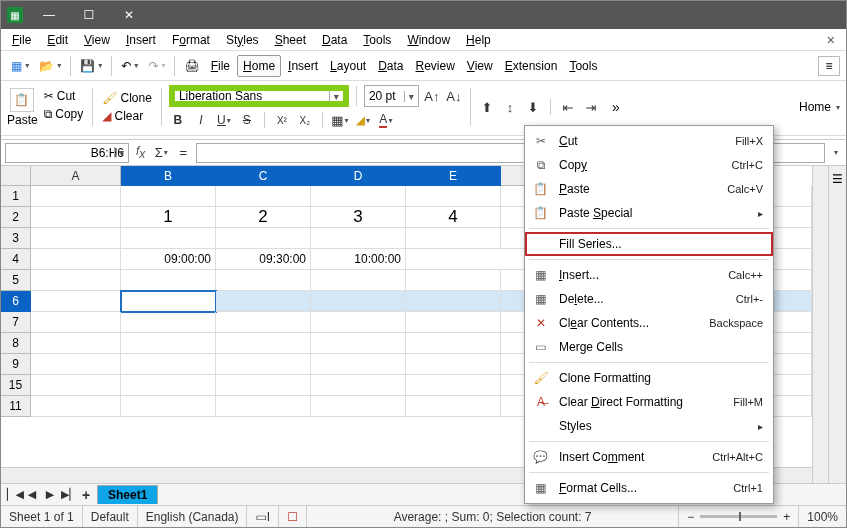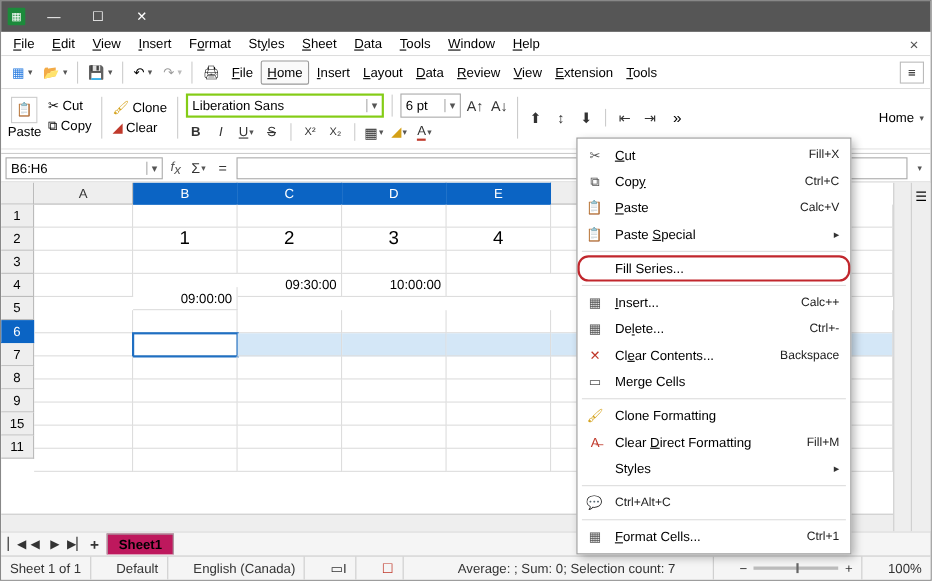--- a/index.html
+++ b/index.html
@@ -18,58 +18,58 @@
 .tb-drop { font-size: 8px; color: #555; margin-left: 1px;}
 .tab { padding: 3px 5px; }
 .tab.active { border: 1px solid #999; border-radius: 2px; background: #fafafa;}
 .hamburger { margin-left: auto; width: 22px; height: 20px; border: 1px solid #bbb; display:flex; align-items:center; justify-content:center; }
 .formatbar { background: #fff; display: flex; align-items: center; padding: 4px 6px 6px 6px; border-bottom: 1px solid #ddd; gap: 4px; min-height: 48px;}
 .paste-group { display: flex; gap: 4px; align-items: flex-start;}
 .vbtn { display:flex; flex-direction: column; align-items:center; gap:1px; font-size:11px; }
 .vbtn .big-ico { width: 24px; height: 24px; border: 1px solid #ccc; display:flex; align-items:center; justify-content:center; }
 .smallbtns { display:flex; flex-direction:column; gap:2px;}
 .smallbtn { display:flex; align-items:center; gap:3px; padding: 1px 2px; font-size:11px;}
-.font-select { height: 22px; border: 2px solid #84cc16; background: #fff; padding: 0 18px 0 4px; width: 180px; position: relative; display:flex; align-items:center;}
+.font-select { height: 22px; border: 6px solid #84cc16; background: #fff; padding: 0 18px 0 4px; width: 180px; position: relative; display:flex; align-items:center;}
 .font-select::after, .size-select::after { content:"▾"; position:absolute; right:4px; color:#555; font-size:10px; border-left:1px solid #aaa; padding-left:4px;}
 .size-select { height: 22px; border: 1px solid #aaa; background: #fff; padding: 0 18px 0 4px; width: 55px; position: relative; display:flex; align-items:center;}
 .fmt-icons { display:flex; gap:5px; align-items:center;}
 .ico { width:18px; height:18px; display:flex; align-items:center; justify-content:center; color:#333; font-size:13px;}
 .chev-more { padding: 4px 8px; font-size: 14px;}
 .sidebar-label { margin-left:auto; display:flex; align-items:center; gap:4px; font-size:13px;}
 .namebox-row { background:#fff; height: 26px; display:flex; align-items:center; border-bottom:1px solid #ccc; padding: 0 4px; gap:4px;}
-.namebox { width:143px; height:20px; border:1px solid #aaa; display:flex; align-items:center; padding:0 4px; position:relative;}
+.namebox { width:124px; height:20px; border:1px solid #aaa; display:flex; align-items:center; padding:0 4px; position:relative;justify-content:flex-end;}
 .namebox::after{content:"▾"; position:absolute; right:4px; font-size:10px; color:#555; border-left:1px solid #aaa; padding-left:4px;}
 .fx { font-style: italic; color:#555; padding: 0 3px;}
 .formula-input { flex:1; height:20px; border:1px solid #aaa; background:#fff;}
 .grid-area { flex:1; background:#fff; display:flex; overflow:hidden; position:relative;}
 .corner { width:30px; height:20px; background:#eee; border:1px solid #bbb; border-top:none; border-left:none;}
 .colhdrs { display:flex;}
 .colhdr { height:20px; border:1px solid #bbb; border-top:none; border-left:none; background:#eee; display:flex; align-items:center; justify-content:center; font-size:12px; color:#333;}
 .colhdr.sel { background:#0b64c4; color:#fff; border-color:#0b64c4;}
 .rowhdrs {}
 .rowhdr { width:30px; height:21px; border:1px solid #bbb; border-top:none; border-left:none; background:#eee; display:flex; align-items:center; justify-content:center; font-size:12px;}
 .rowhdr.sel { background:#0b64c4; color:#fff; border-color:#0b64c4;}
 .cells { position:relative;}
 .cellrow { display:flex;}
 .cell { height:21px; border-right:1px solid #ddd; border-bottom:1px solid #ddd; display:flex; align-items:center; justify-content:flex-end; padding: 0 4px; font-size:12px; color:#000;}
 .row2 .cell { font-size:17px; justify-content:center;}
 .selrange { background:#d4e7f7;}
 .cursor-cell { outline: 2px solid #1f6fc2; outline-offset:-1px; background:#fff !important;}
 .sheet-tabs { height:22px; background:#f5f5f5; border-top:1px solid #ccc; display:flex; align-items:center; padding:0 6px; gap:4px;}
 .nav-arr { width:14px; text-align:center; color:#333; font-size:11px;}
-.sheettab { background:#be185d; border:1px solid #aaa; border-bottom:none; padding:2px 10px; font-weight:bold; font-size:11px;}
-.statusbar { height:22px; background:#f5f5f5; border-top:1px solid #ccc; display:flex; align-items:center; font-size:11px; color:#333;gap:15px;}
+.sheettab { background:#0ea5e9; border:1px solid #aaa; border-bottom:none; padding:2px 10px; font-weight:bold; font-size:11px;}
+.statusbar { height:22px; background:#f5f5f5; border-top:1px solid #ccc; display:flex; align-items:center; font-size:11px; color:#333;}
 .status-cell { border-right:1px solid #ccc; padding: 0 8px; height:100%; display:flex; align-items:center;}
 .context-menu { position:absolute; left:524px; top:125px; width:250px; background:#fff; border:1px solid #999; box-shadow: 3px 3px 8px rgba(0,0,0,0.3); padding: 3px 0; z-index:100;}
 .ctx-item { display:flex; align-items:center; height:24px; padding: 0 10px 0 8px; gap:10px;}
 .ctx-item .ci { width:16px; text-align:center; color:#555; font-size:12px;}
 .ctx-item .lbl { flex:1; font-size:12px;}
 .ctx-item .sc { font-size:11px; color:#222;}
 .ctx-sep { height:1px; background:#ddd; margin: 3px 4px;}
-.ctx-item.hl { outline: 2px solid #c1272d; outline-offset:-2px;border-radius:10px;}
+.ctx-item.hl { outline: 2px solid #c1272d; outline-offset:-2px;}
 .ctx-item .sub { font-size:10px; color:#333;}
 .vscroll { width:16px; background:#eee; border-left:1px solid #ccc;}
 .hscroll { height:16px; background:#eee; border-top:1px solid #ccc;}
 .right-sidebar { width:18px; background:#eee; border-left:1px solid #ccc; display:flex; flex-direction:column; align-items:center; padding-top:6px;}
 </style>
 </head>
 <body>
 
 <div class="titlebar">
   <div class="app-icon">▦</div>
@@ -161,21 +161,21 @@
     </div>
   </div>
   <div class="tb-sep" style="height:38px"></div>
   <div style="display:flex; flex-direction:column; gap:4px;">
     <div style="display:flex; gap:4px; align-items:center;">
       <div class="font-select">
           <span>Liberation Sans</span>
         </div>
       <div class="tb-sep" style="height:20px"></div>
       <div class="size-select">
-          <span>6 pt</span>
+          <span>20 pt</span>
         </div>
       <div class="ico">A↑</div>
       <div class="ico">A↓</div>
     </div>
     <div class="fmt-icons">
       <div class="ico">
           <b>B</b>
         </div>
       <div class="ico">
           <i>I</i>
@@ -280,21 +280,21 @@
           <div class="cellrow">
             <div class="cell" style="width: 90px;"></div>
             <div class="cell" style="width: 95px;"></div>
             <div class="cell" style="width: 95px;"></div>
             <div class="cell" style="width: 95px;"></div>
             <div class="cell" style="width: 95px;"></div>
             <div class="cell" style="flex: 1 1 0%;"></div>
           </div>
           <div class="cellrow">
             <div class="cell" style="width: 90px;"></div>
-            <div class="cell" style="width: 95px; margin-top: 12px;">09:00:00</div>
+            <div class="cell" style="width: 95px;">09:00:00</div>
             <div class="cell" style="width: 95px;">09:30:00</div>
             <div class="cell" style="width: 95px;">10:00:00</div>
             <div class="cell" style="flex: 1 1 0%;"></div>
           </div>
           <div class="cellrow">
             <div class="cell" style="width: 90px;"></div>
             <div class="cell" style="width: 95px;"></div>
             <div class="cell" style="width: 95px;"></div>
             <div class="cell" style="width: 95px;"></div>
             <div class="cell" style="width: 95px;"></div>
@@ -415,20 +415,21 @@
       <span class="sc">Fill+M</span>
     </div>
   <div class="ctx-item">
       <span class="ci"></span>
       <span class="lbl">Styles</span>
       <span class="sub">▸</span>
     </div>
   <div class="ctx-sep"></div>
   <div class="ctx-item">
       <span class="ci">💬</span>
+      <span class="lbl">Insert Co<u>m</u>ment</span>
       <span class="sc">Ctrl+Alt+C</span>
     </div>
   <div class="ctx-sep"></div>
   <div class="ctx-item">
       <span class="ci">▦</span>
       <span class="lbl"><u>F</u>ormat Cells...</span>
       <span class="sc">Ctrl+1</span>
     </div>
 </div>
 

